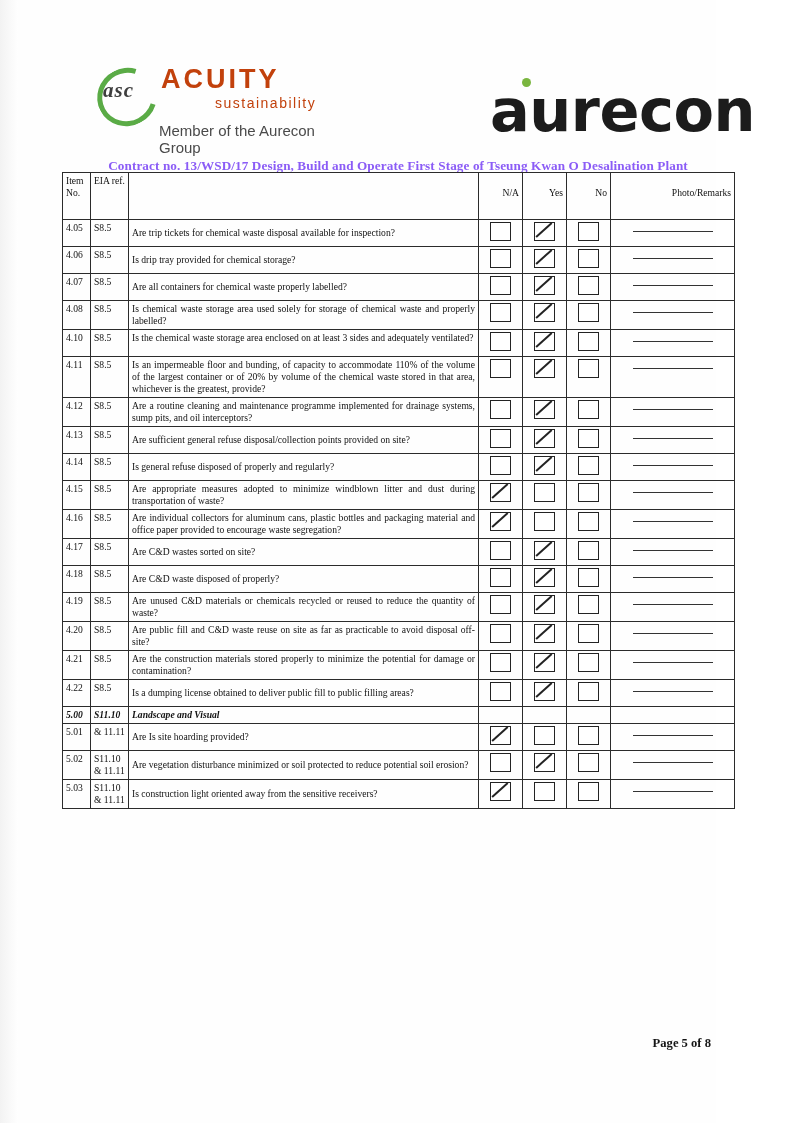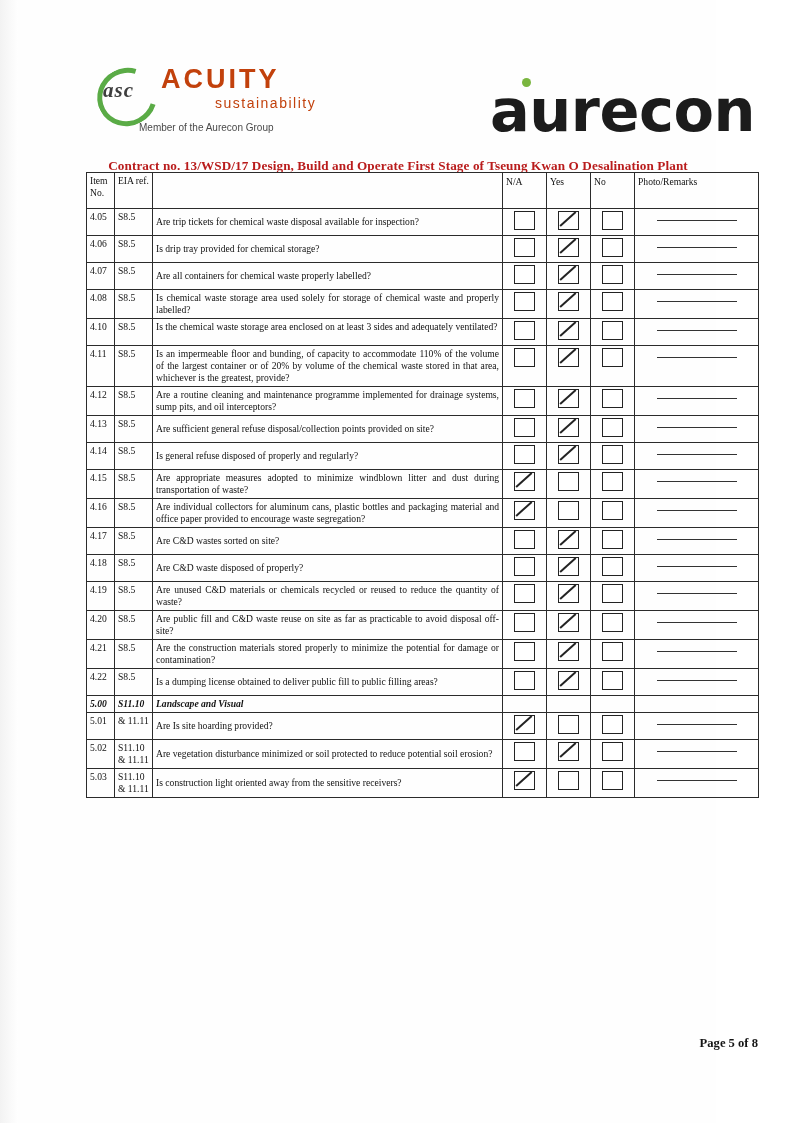--- a/index.html
+++ b/index.html
@@ -80,24 +80,24 @@
     position: absolute;
     left: 120px;
     top: 33px;
     font-family: "Liberation Sans", sans-serif;
     font-size: 14px;
     letter-spacing: 1.5px;
     color: #c2410c;
   }
   .member-word {
     position: absolute;
-    left: 44px;
+    left: 64px;
     top: 60px;
     font-family: "Liberation Sans", sans-serif;
-    font-size: 10px;
+    font-size: 15px;
     color: #4a4a4a;
   }
   .logo-right {
     position: absolute;
     left: 430px;
     top: 14px;
     width: 250px;
     height: 60px;
   }
   .aurecon-word {
@@ -124,35 +124,34 @@
   .doc-title {
     position: absolute;
     left: 62px;
     top: 158px;
     width: 672px;
     font-family: "Liberation Serif", serif;
     font-size: 13.2px;
     font-weight: bold;
     text-align: center;
     letter-spacing: 0.1px;
-    color: #b91c1c;
+    color: #8b5cf6;
   }
 
   
   .tbl-wrap {
     position: absolute;
     left: 62px;
     top: 172px;
     width: 672px;
   }
   table.checklist {
     width: 672px;
     border-collapse: collapse;
     table-layout: fixed;
-    margin-left: 24px;
   }
   table.checklist td, table.checklist th {
     border: 1px solid #2b2b2b;
     vertical-align: top;
     padding: 2px 3px;
     font-size: 9.6px;
     line-height: 1.25;
     font-family: "Liberation Serif", serif;
     color: #111;
   }
@@ -164,21 +163,21 @@
   col.c-no   { width: 44px; }
   col.c-rem  { width: 124px; }
 
   thead td {
     font-size: 9.6px;
     text-align: left;
     font-weight: normal;
     vertical-align: top;
     height: 30px;
   }
-  thead td.ctr { text-align: left; padding-top: 3px; }
+  thead td.ctr { text-align: right; padding-top: 14px; }
 
   td.item, td.eia {
     font-size: 9.4px;
     white-space: normal;
   }
   td.desc {
     font-size: 9.6px;
     text-align: justify;
     padding: 3px 5px 3px 4px;
   }
@@ -229,21 +228,21 @@
     font-size: 9.8px;
   }
 
   
   .footer {
     position: absolute;
     left: 0;
     top: 1036px;
     width: 794px;
     text-align: right;
-    padding-right: 36px;
+    padding-right: 83px;
     font-family: "Liberation Serif", serif;
     font-size: 12.6px;
     font-weight: bold;
     color: #151515;
     box-sizing: border-box;
   }
 
   .scan-edge {
     position: absolute;
     left: 0; top: 0;

